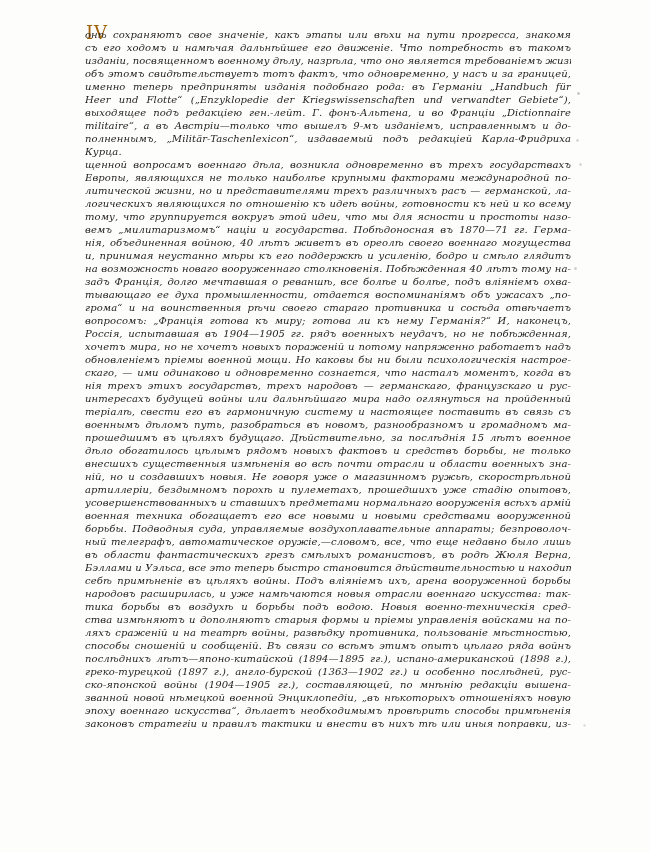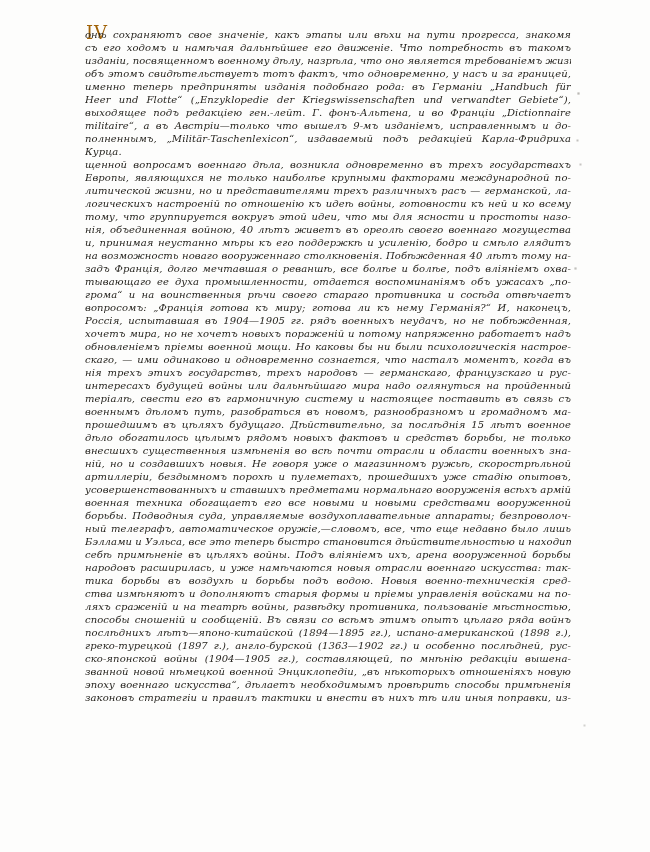--- a/index.html
+++ b/index.html
@@ -77,22 +77,23 @@
       <div class="line">объ этомъ свидѣтельствуетъ тотъ фактъ, что одновременно, у насъ и за границей,</div>
       <div class="line">именно теперь предприняты изданія подобнаго рода: въ Германіи „Handbuch für</div>
       <div class="line">Heer und Flotte“ („Enzyklopedie der Kriegswissenschaften und verwandter Gebiete“),</div>
       <div class="line">выходящее подъ редакціею ген.-лейт. Г. фонъ-Альтена, и во Франціи „Dictionnaire</div>
       <div class="line">militaire“, а въ Австріи—только что вышелъ 9-мъ изданіемъ, исправленнымъ и до-</div>
       <div class="line">полненнымъ, „Militär-Taschenlexicon“, издаваемый подъ редакціей Карла-Фридриха</div>
       <div class="line no-justify">Курца.</div>
       <div class="line">щенной вопросамъ военнаго дѣла, возникла одновременно въ трехъ государствахъ</div>
       <div class="line">Европы, являющихся не только наиболѣе крупными факторами международной по-</div>
       <div class="line">литической жизни, но и представителями трехъ различныхъ расъ — германской, ла-</div>
-      <div class="line">логическихъ настроеній по отношенію къ идеѣ войны, готовности къ ней и ко всему</div>
+      <div class="line">логическихъ являющихся по отношенію къ идеѣ войны, готовности къ ней и ко всему</div>
       <div class="line">тому, что группируется вокругъ этой идеи, что мы для ясности и простоты назо-</div>
+      <div class="line">вемъ „милитаризмомъ“ націи и государства. Побѣдоносная въ 1870—71 гг. Герма-</div>
       <div class="line">нія, объединенная войною, 40 лѣтъ живетъ въ ореолѣ своего военнаго могущества</div>
       <div class="line">и, принимая неустанно мѣры къ его поддержкѣ и усиленію, бодро и смѣло глядитъ</div>
       <div class="line">на возможность новаго вооруженнаго столкновенія. Побѣжденная 40 лѣтъ тому на-</div>
       <div class="line">задъ Франція, долго мечтавшая о реваншѣ, все болѣе и болѣе, подъ вліяніемъ охва-</div>
       <div class="line">тывающаго ее духа промышленности, отдается воспоминаніямъ объ ужасахъ „по-</div>
       <div class="line">грома“ и на воинственныя рѣчи своего стараго противника и сосѣда отвѣчаетъ</div>
       <div class="line">вопросомъ: „Франція готова къ миру; готова ли къ нему Германія?“ И, наконецъ,</div>
       <div class="line">Россія, испытавшая въ 1904—1905 гг. рядъ военныхъ неудачъ, но не побѣжденная,</div>
       <div class="line">хочетъ мира, но не хочетъ новыхъ пораженій и потому напряженно работаетъ надъ</div>
       <div class="line">обновленіемъ пріемы военной мощи. Но каковы бы ни были психологическія настрое-</div>
@@ -103,20 +104,21 @@
       <div class="line">военнымъ дѣломъ путь, разобраться въ новомъ, разнообразномъ и громадномъ ма-</div>
       <div class="line">прошедшимъ въ цѣляхъ будущаго. Дѣйствительно, за послѣднія 15 лѣтъ военное</div>
       <div class="line">дѣло обогатилось цѣлымъ рядомъ новыхъ фактовъ и средствъ борьбы, не только</div>
       <div class="line">внесшихъ существенныя измѣненія во всѣ почти отрасли и области военныхъ зна-</div>
       <div class="line">ній, но и создавшихъ новыя. Не говоря уже о магазинномъ ружьѣ, скорострѣльной</div>
       <div class="line">артиллеріи, бездымномъ порохѣ и пулеметахъ, прошедшихъ уже стадію опытовъ,</div>
       <div class="line">усовершенствованныхъ и ставшихъ предметами нормальнаго вооруженія всѣхъ армій,</div>
       <div class="line">военная техника обогащаетъ его все новыми и новыми средствами вооруженной</div>
       <div class="line">борьбы. Подводныя суда, управляемые воздухоплавательные аппараты; безпроволоч-</div>
       <div class="line">ный телеграфъ, автоматическое оружіе,—словомъ, все, что еще недавно было лишь</div>
+      <div class="line">въ области фантастическихъ грезъ смѣлыхъ романистовъ, въ родѣ Жюля Верна,</div>
       <div class="line">Бэллами и Уэльса, все это теперь быстро становится дѣйствительностью и находитъ</div>
       <div class="line">себѣ примѣненіе въ цѣляхъ войны. Подъ вліяніемъ ихъ, арена вооруженной борьбы</div>
       <div class="line">народовъ расширилась, и уже намѣчаются новыя отрасли военнаго искусства: так-</div>
       <div class="line">тика борьбы въ воздухѣ и борьбы подъ водою. Новыя военно-техническія сред-</div>
       <div class="line">ства измѣняютъ и дополняютъ старыя формы и пріемы управленія войсками на по-</div>
       <div class="line">ляхъ сраженій и на театрѣ войны, развѣдку противника, пользованіе мѣстностью,</div>
       <div class="line">способы сношеній и сообщеній. Въ связи со всѣмъ этимъ опытъ цѣлаго ряда войнъ</div>
       <div class="line">послѣднихъ лѣтъ—японо-китайской (1894—1895 гг.), испано-американской (1898 г.),</div>
       <div class="line">греко-турецкой (1897 г.), англо-бурской (1363—1902 гг.) и особенно послѣдней, рус-</div>
       <div class="line">ско-японской войны (1904—1905 гг.), составляющей, по мнѣнію редакціи вышена-</div>

